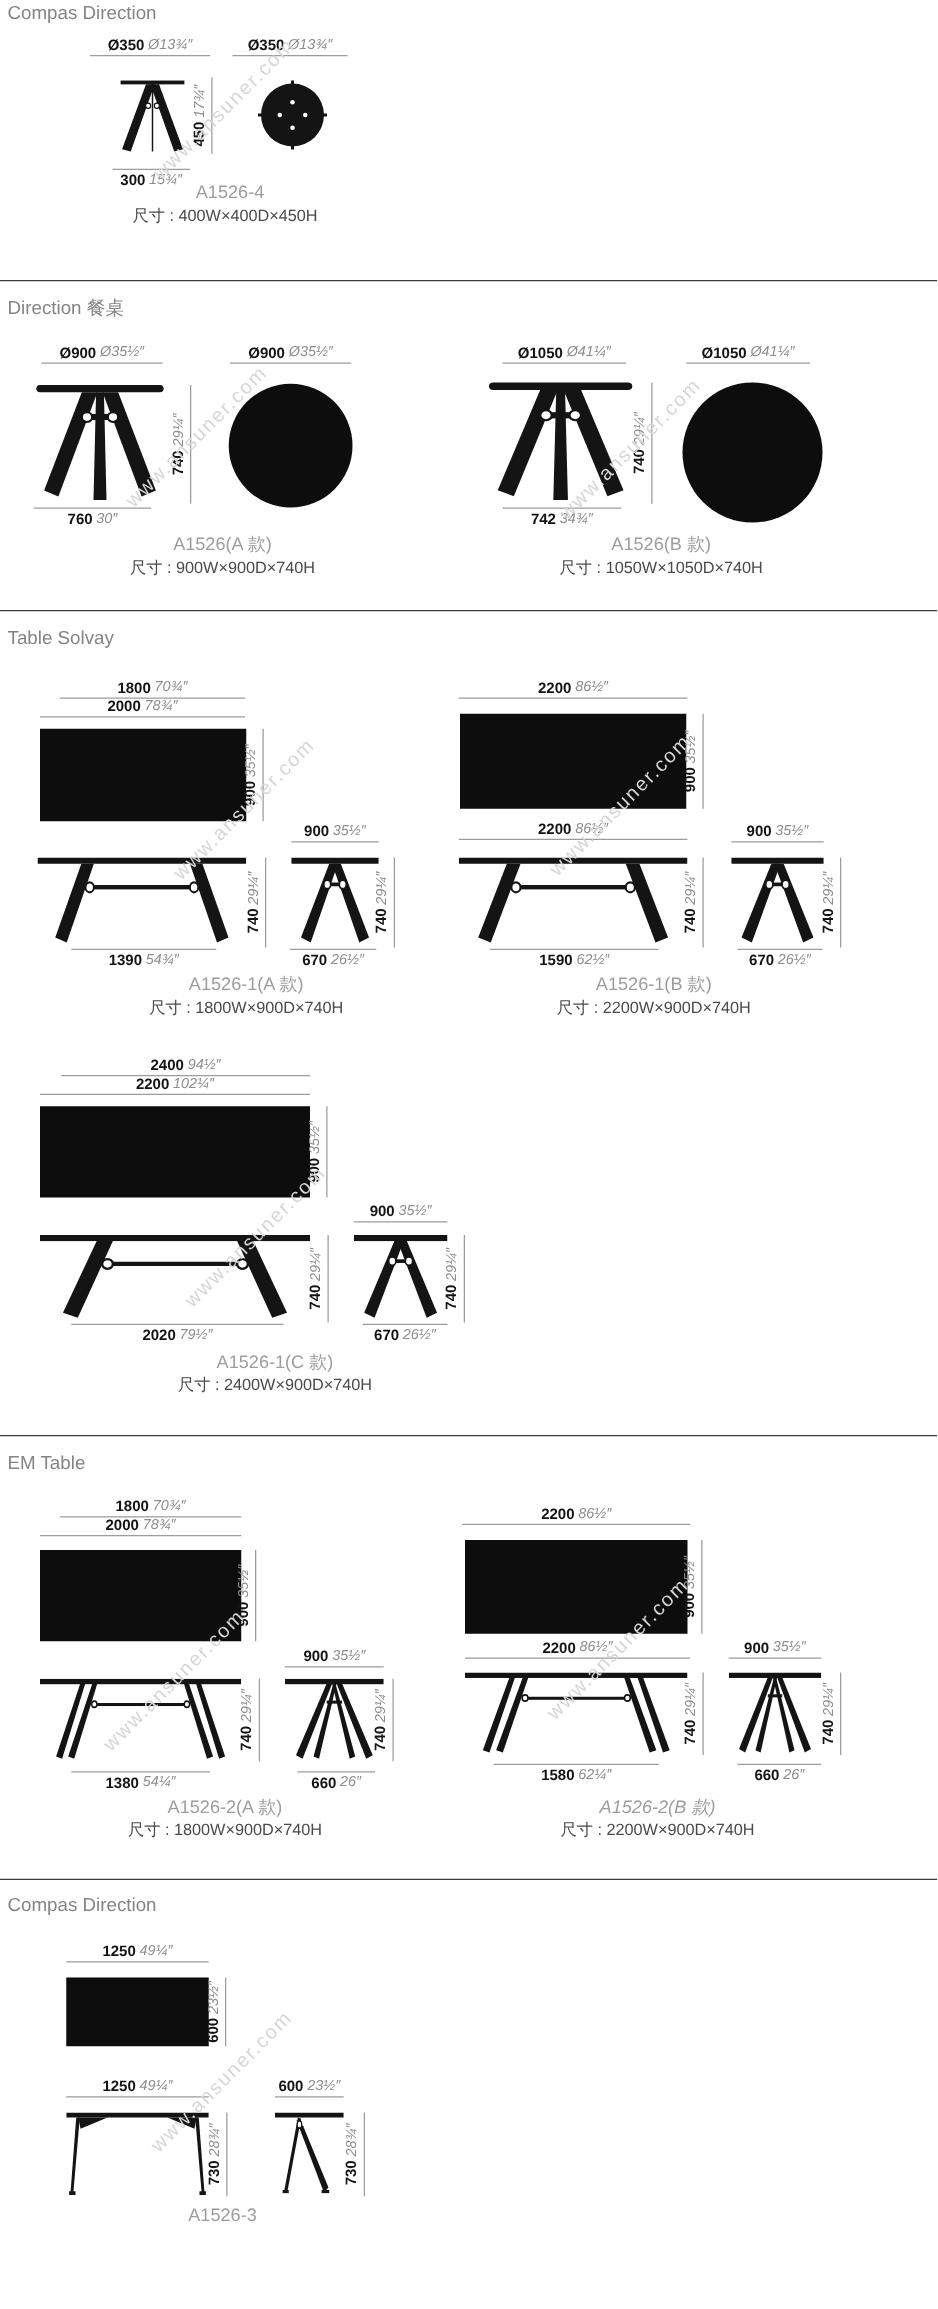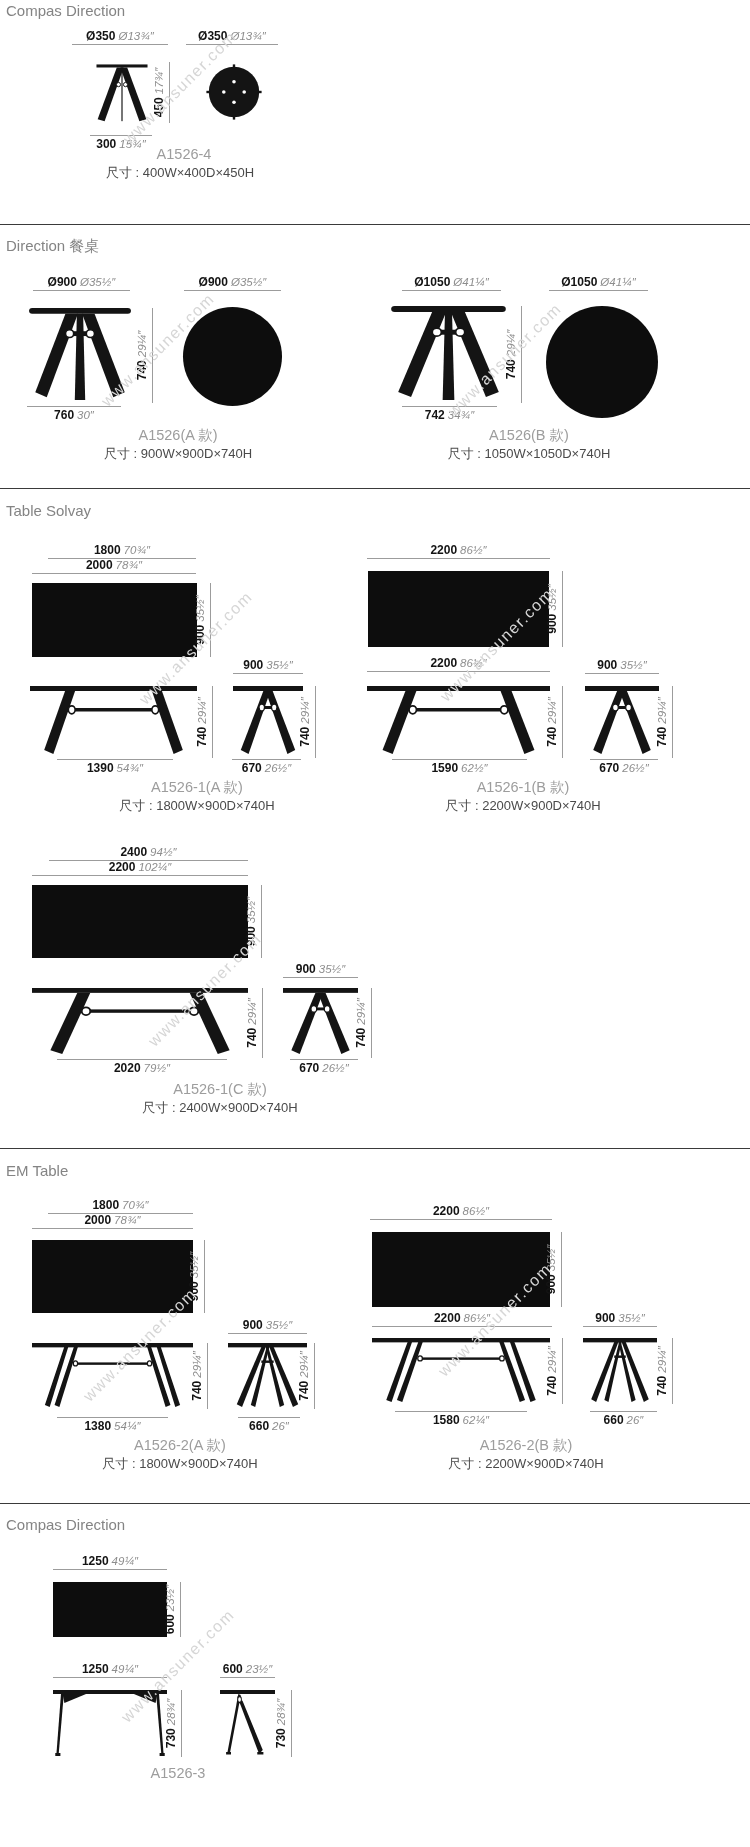--- a/index.html
+++ b/index.html
@@ -565,21 +565,21 @@
         <i>29¼″</i>
       </span>
     </div>
   <div class="hdim below" style="left:590px;top:1411px;width:67px;">
       <span class="line"></span>
       <span class="lab">
         <b>660</b>
         <i>26″</i>
       </span>
     </div>
-  <div class="code" style="left:426px;top:1436px;width:200px;">A1526-2(B 款)</div>
+  <div class="code" style="left:426px;top:1436px;width:200px;font-style:italic;">A1526-2(B 款)</div>
   <div class="size" style="left:426px;top:1455px;width:200px;">尺寸 : 2200W×900D×740H</div>
   <div class="wm" style="left:495px;top:1320px;">www.ansuner.com</div>
 
   <div class="hr" style="top:1503px;"></div>
 
   <div class="h" style="left:6px;top:1516px;">Compas Direction</div>
   <div class="hdim" style="left:53px;top:1555px;width:114px;">
       <span class="lab">
         <b>1250</b>
         <i>49¼″</i>

